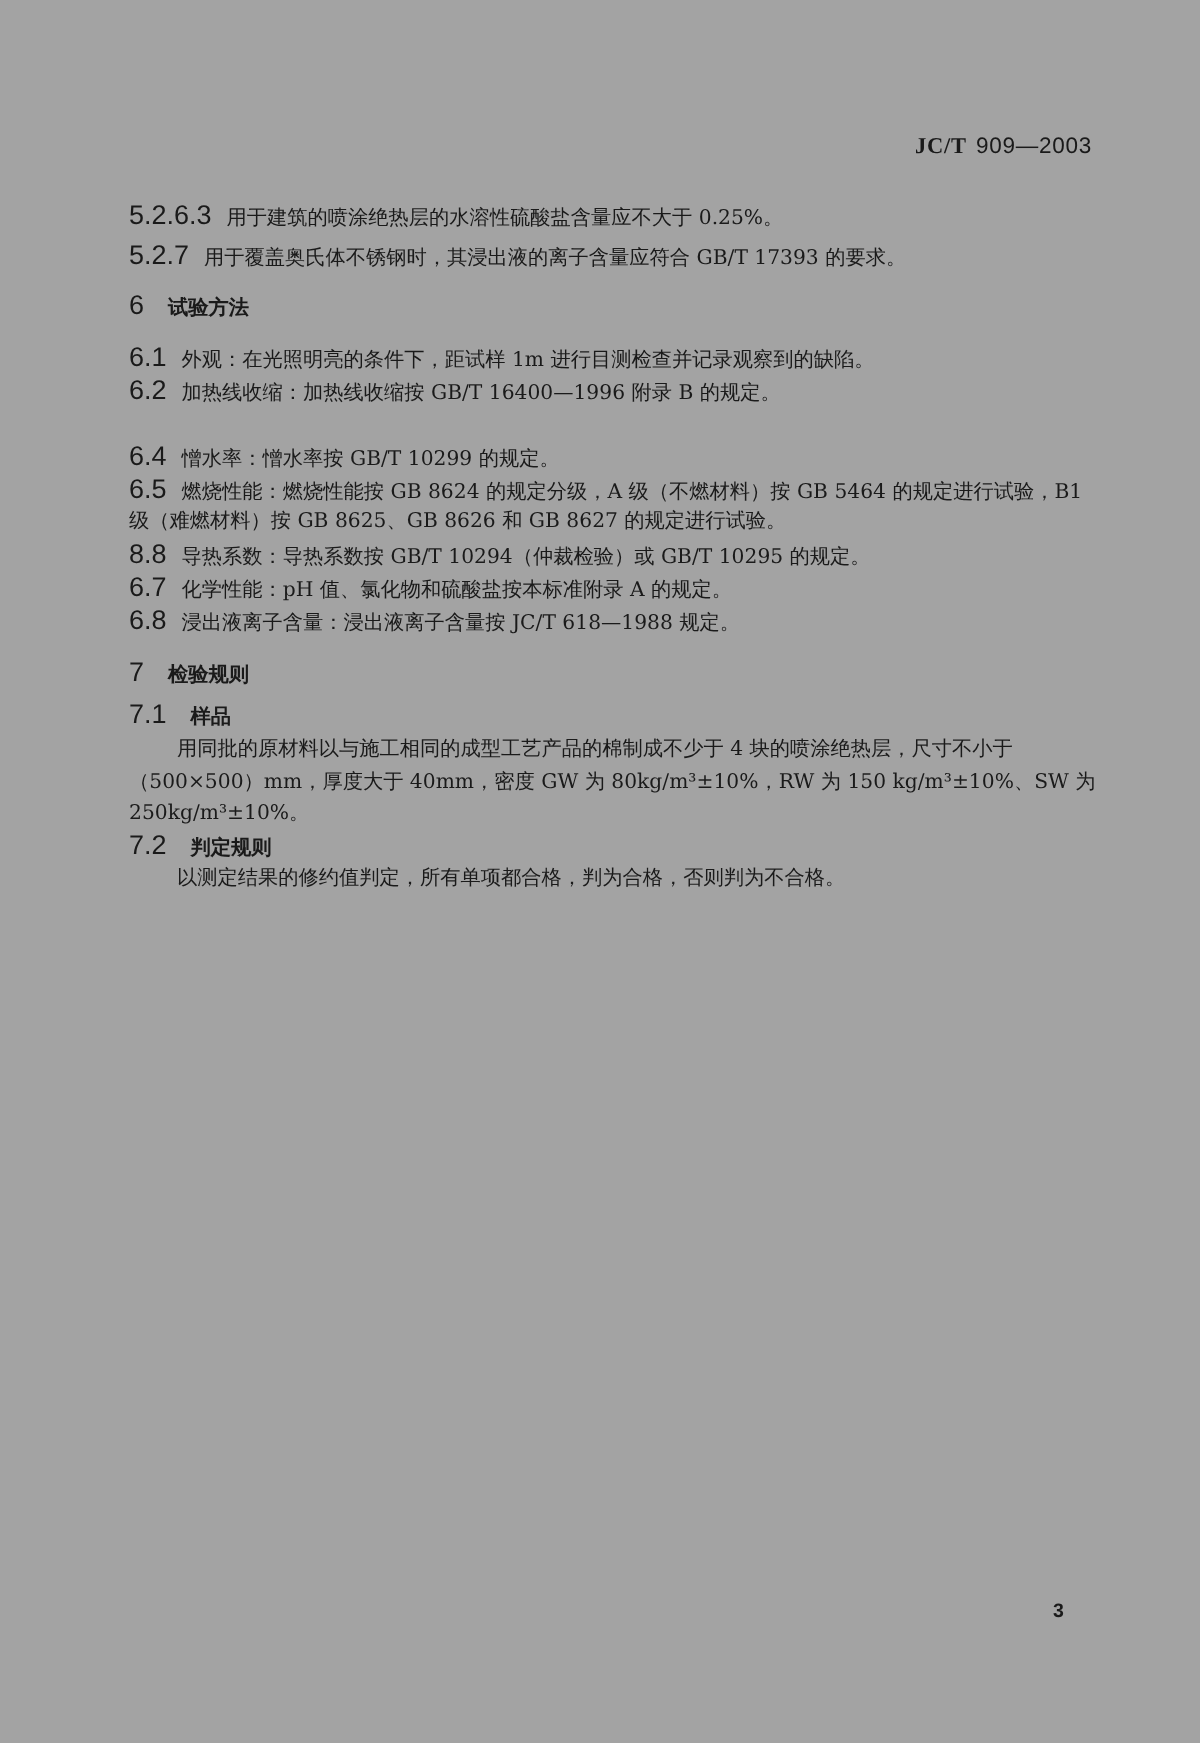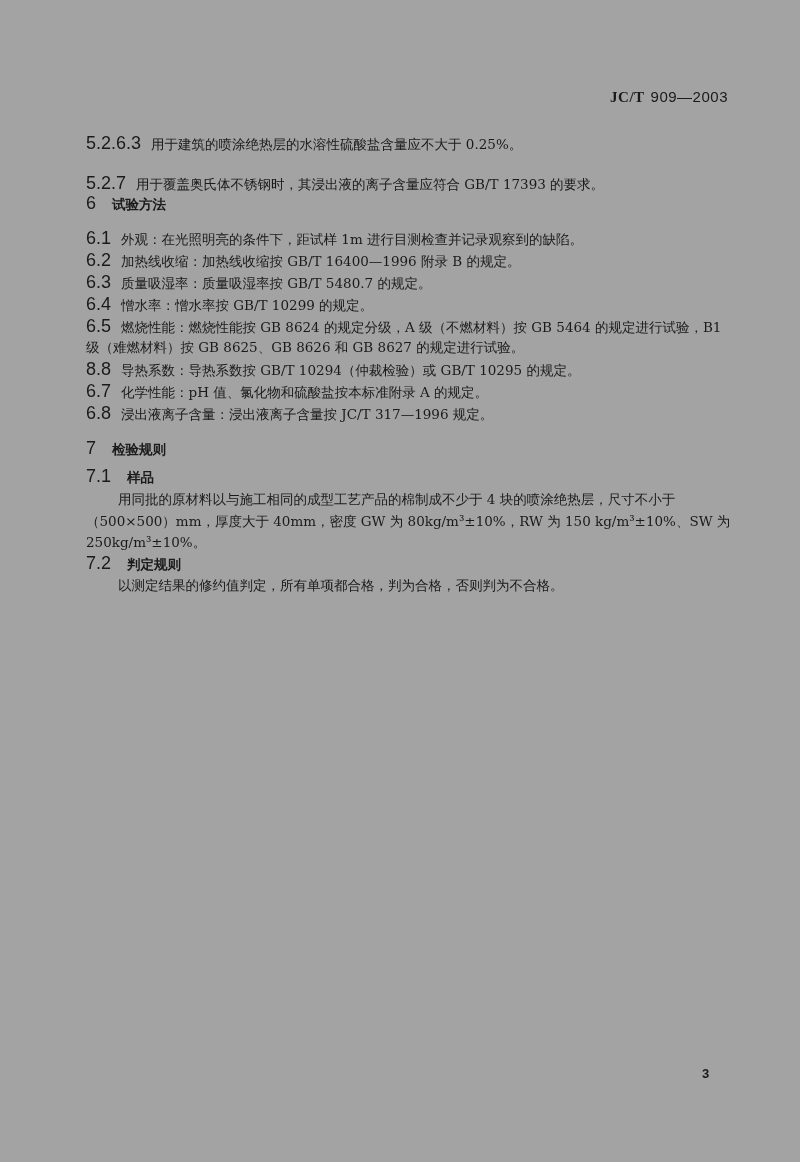--- a/index.html
+++ b/index.html
@@ -64,54 +64,51 @@
 <div class="page">
 
   <div class="std-code">
     <span class="jc">JC/T</span><span class="num">909—2003</span>
   </div>
 
   <div class="line" style="top:133px;">
     <span class="clause-no">5.2.6.3</span><span>用于建筑的喷涂绝热层的水溶性硫酸盐含量应不大于 0.25%。</span>
   </div>
 
-  <div class="line" style="top:173px;">
+  <div class="line" style="top:160px;">
     <span class="clause-no">5.2.7</span><span>用于覆盖奥氏体不锈钢时，其浸出液的离子含量应符合 GB/T 17393 的要求。</span>
   </div>
 
   <div class="line heading" style="top:193px;">
     <span class="clause-no">6</span><span>试验方法</span>
   </div>
 
   <div class="line" style="top:228px;">
     <span class="clause-no">6.1</span><span>外观：在光照明亮的条件下，距试样 1m 进行目测检查并记录观察到的缺陷。</span>
   </div>
   <div class="line" style="top:250px;">
     <span class="clause-no">6.2</span><span>加热线收缩：加热线收缩按 GB/T 16400—1996 附录 B 的规定。</span>
-  </div>
-  <div class="line" style="top:272px;">
-    <span class="clause-no">6.3</span><span>质量吸湿率：质量吸湿率按 GB/T 5480.7 的规定。</span>
   </div>
   <div class="line" style="top:294px;">
     <span class="clause-no">6.4</span><span>憎水率：憎水率按 GB/T 10299 的规定。</span>
   </div>
   <div class="line" style="top:316px;">
     <span class="clause-no">6.5</span><span>燃烧性能：燃烧性能按 GB 8624 的规定分级，A 级（不燃材料）按 GB 5464 的规定进行试验，B1</span>
   </div>
   <div class="line" style="top:337px;">
     <span>级（难燃材料）按 GB 8625、GB 8626 和 GB 8627 的规定进行试验。</span>
   </div>
   <div class="line" style="top:359px;">
     <span class="clause-no">8.8</span><span>导热系数：导热系数按 GB/T 10294（仲裁检验）或 GB/T 10295 的规定。</span>
   </div>
   <div class="line" style="top:381px;">
     <span class="clause-no">6.7</span><span>化学性能：pH 值、氯化物和硫酸盐按本标准附录 A 的规定。</span>
   </div>
   <div class="line" style="top:403px;">
-    <span class="clause-no">6.8</span><span>浸出液离子含量：浸出液离子含量按 JC/T 317—1996 规定。</span>
+    <span class="clause-no">6.8</span><span>浸出液离子含量：浸出液离子含量按 JC/T 618—1988 规定。</span>
   </div>
 
   <div class="line heading" style="top:438px;">
     <span class="clause-no">7</span><span>检验规则</span>
   </div>
 
   <div class="line heading" style="top:466px;">
     <span class="clause-no">7.1</span><span>样品</span>
   </div>
   <div class="line indent" style="top:489px;">用同批的原材料以与施工相同的成型工艺产品的棉制成不少于 4 块的喷涂绝热层，尺寸不小于</div>

